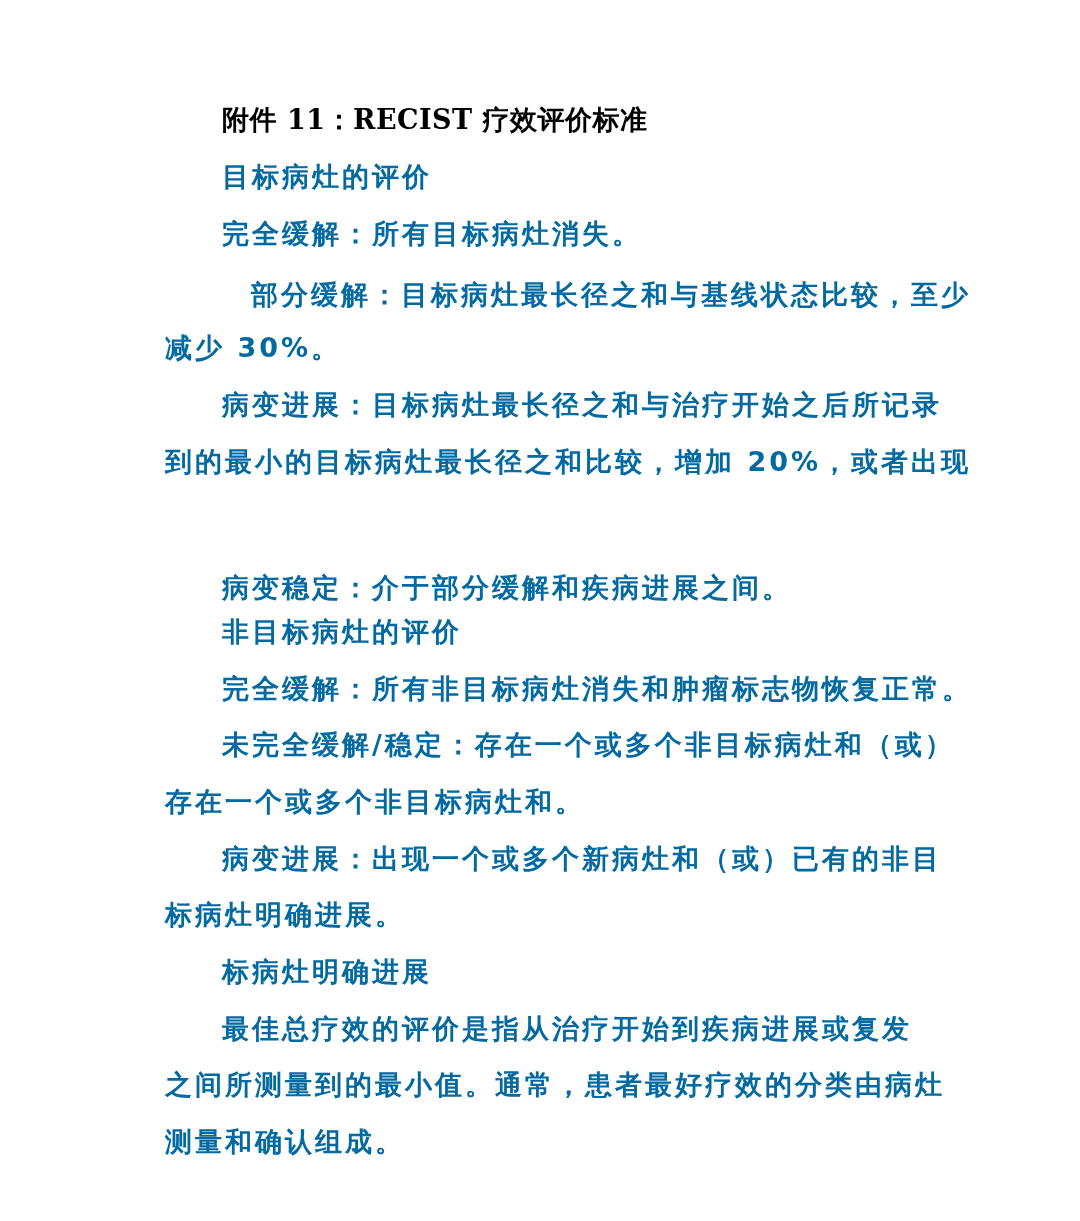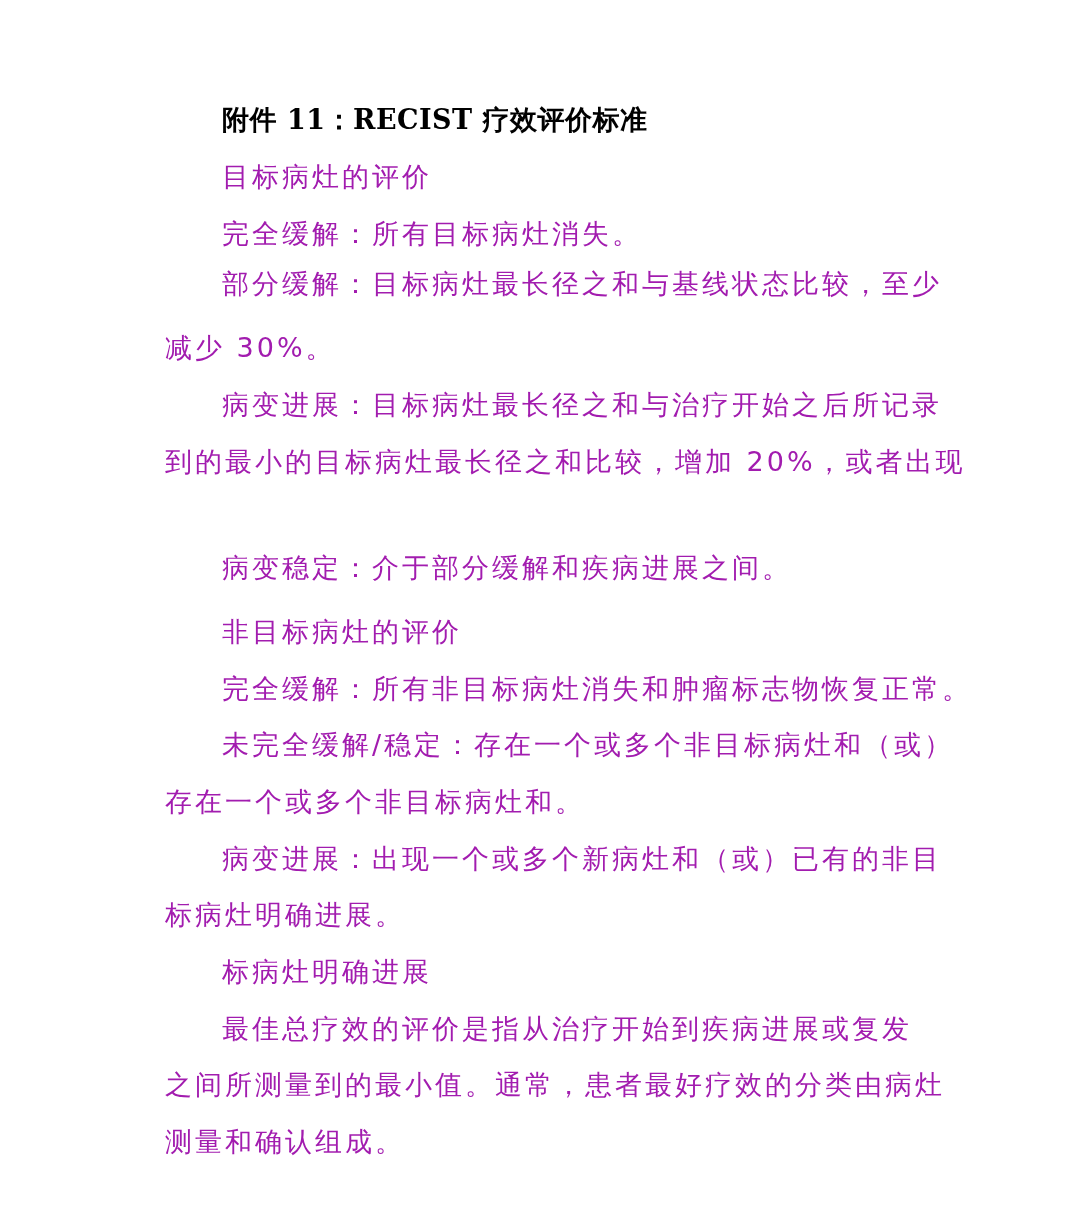--- a/index.html
+++ b/index.html
@@ -22,22 +22,22 @@
       width: 1080px;
       height: 1221px;
       background: #ffffff;
     }
     .line {
       position: absolute;
       white-space: nowrap;
       font-size: 27px;
       line-height: 32px;
       letter-spacing: 3px;
-      font-weight: normal;
-      color: #a21caf;
+      font-weight: bold;
+      color: #0369a1;
       font-family: "DejaVu Sans", "Liberation Sans", sans-serif;
     }
     .title {
       font-size: 27px;
       letter-spacing: 0.5px;
       font-weight: bold;
       color: #000000;
       font-family: "DejaVu Serif", "Liberation Serif", serif;
       text-align: center;
     }
@@ -48,27 +48,27 @@
 <body>
 
 <div class="page">
 
   <div class="line title indent" style="top:104px;">附件 11：RECIST 疗效评价标准</div>
 
   <div class="line indent" style="top:161px;">目标病灶的评价</div>
 
   <div class="line indent" style="top:218px;">完全缓解：所有目标病灶消失。</div>
 
-  <div class="line indent" style="top:268px;">部分缓解：目标病灶最长径之和与基线状态比较，至少</div>
+  <div class="line indent" style="top:279px;margin-left:29px;">部分缓解：目标病灶最长径之和与基线状态比较，至少</div>
   <div class="line cont" style="top:332px;">减少 30%。</div>
 
   <div class="line indent" style="top:389px;">病变进展：目标病灶最长径之和与治疗开始之后所记录</div>
   <div class="line cont" style="top:446px;">到的最小的目标病灶最长径之和比较，增加 20%，或者出现</div>
 
-  <div class="line indent" style="top:552px;">病变稳定：介于部分缓解和疾病进展之间。</div>
+  <div class="line indent" style="top:572px;">病变稳定：介于部分缓解和疾病进展之间。</div>
 
   <div class="line indent" style="top:616px;">非目标病灶的评价</div>
 
   <div class="line indent" style="top:673px;">完全缓解：所有非目标病灶消失和肿瘤标志物恢复正常。</div>
 
   <div class="line indent" style="top:729px;">未完全缓解/稳定：存在一个或多个非目标病灶和（或）</div>
   <div class="line cont" style="top:786px;">存在一个或多个非目标病灶和。</div>
 
   <div class="line indent" style="top:843px;">病变进展：出现一个或多个新病灶和（或）已有的非目</div>
   <div class="line cont" style="top:899px;">标病灶明确进展。</div>

